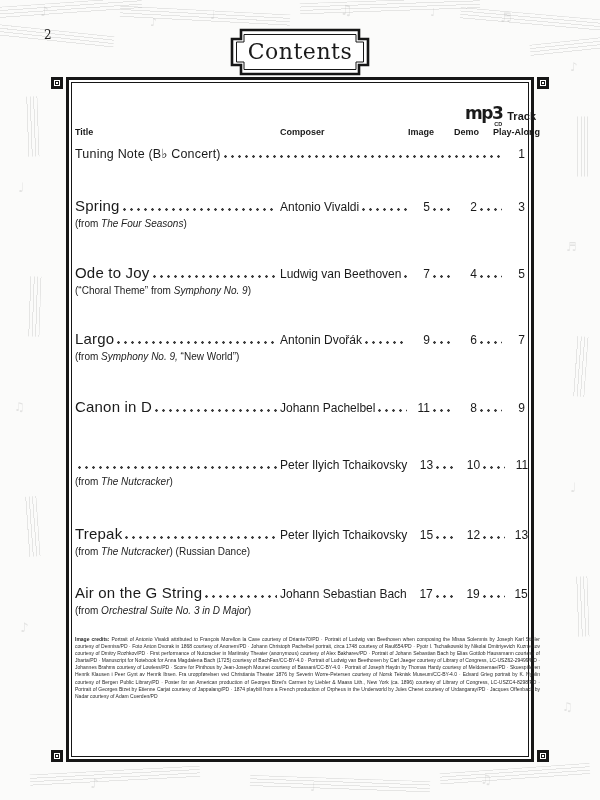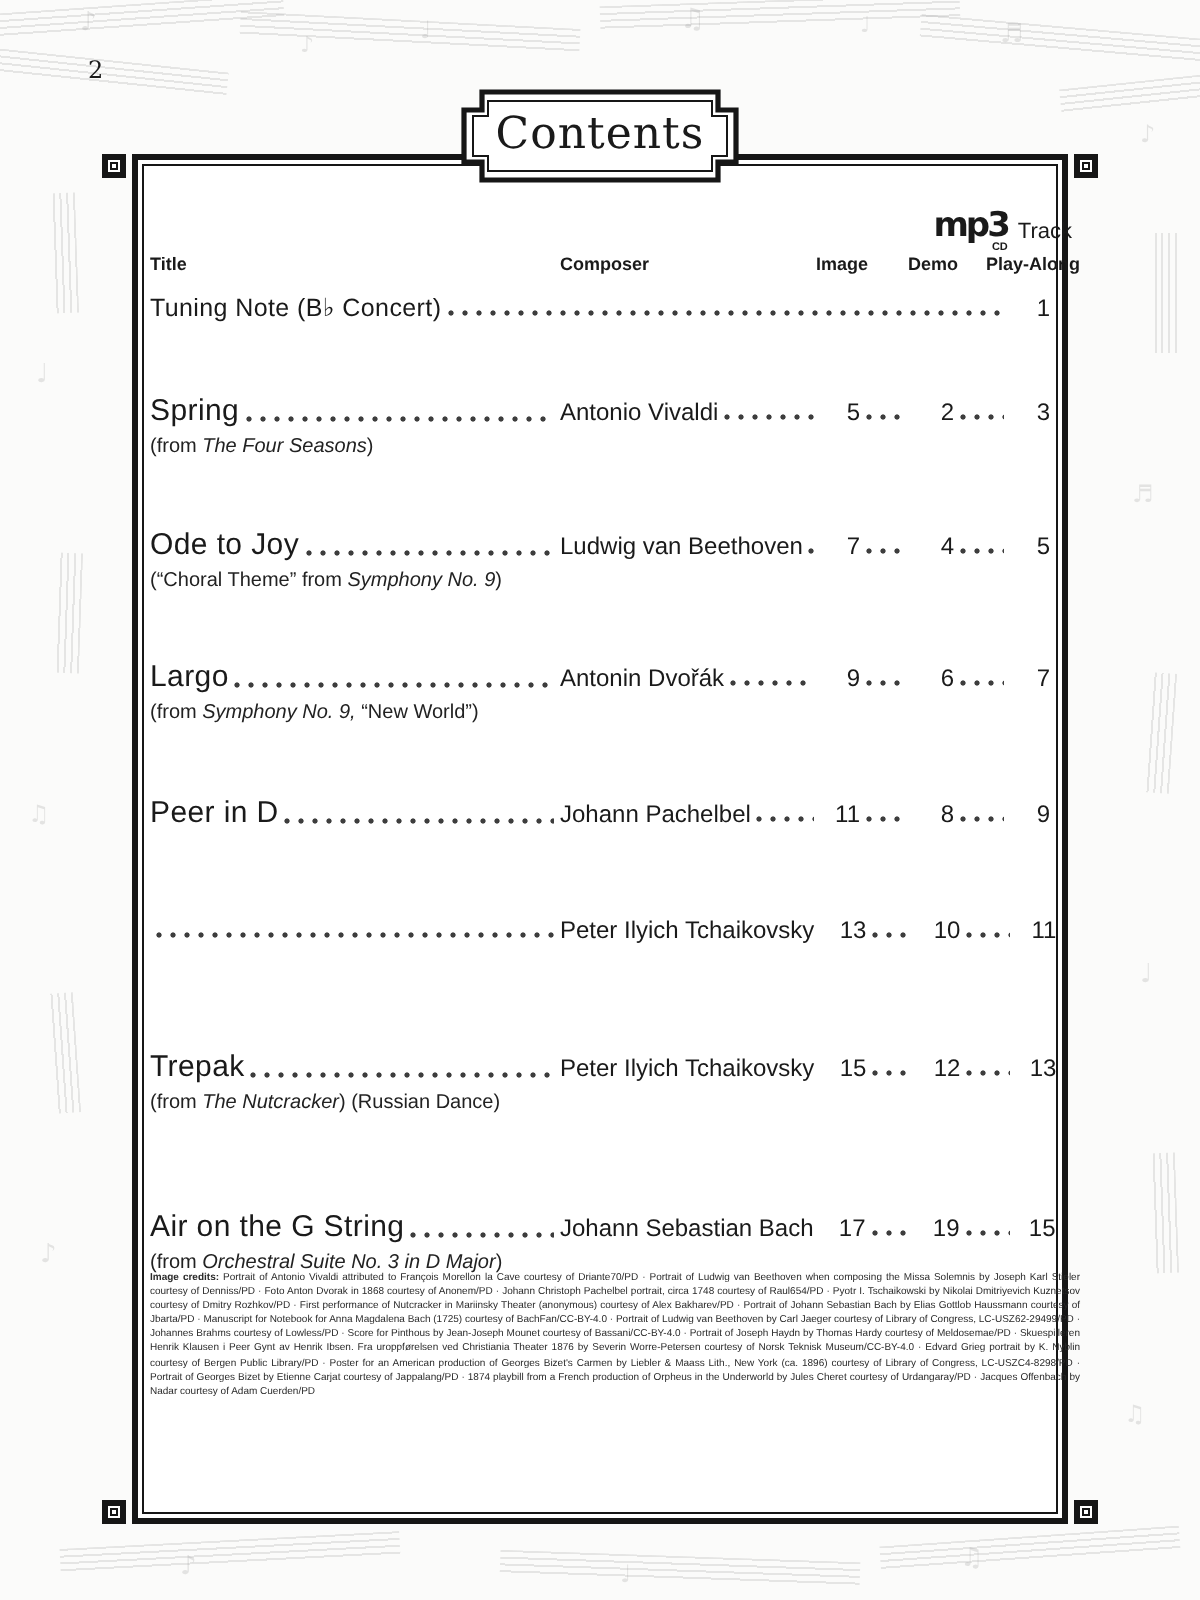--- a/index.html
+++ b/index.html
@@ -15,39 +15,39 @@
   
   .frame{position:absolute;left:66px;top:77px;width:468px;height:685px;
          border:3px solid #161616;background:#fff;z-index:1;box-sizing:border-box;}
   .frame-inner{position:absolute;inset:2px;border:1px solid #161616;}
   .corner{position:absolute;width:6px;height:6px;border:3px solid #161616;background:#fff;z-index:2;}
   .corner:after{content:'';position:absolute;inset:1px;border:1px solid #161616;}
   .corner.tl{left:-18px;top:-3px}.corner.tr{right:-18px;top:-3px}
   .corner.bl{left:-18px;bottom:-3px}.corner.br{right:-18px;bottom:-3px}
 
   
-  .plaque{position:absolute;left:50%;top:44px;transform:translateX(-50%);
+  .plaque{position:absolute;left:50%;top:28px;transform:translateX(-50%);
           width:140px;height:48px;z-index:3;}
   .plaque svg{position:absolute;inset:0;}
   .ptitle{position:absolute;inset:0;display:flex;align-items:center;justify-content:center;
           font-family:"DejaVu Serif",serif;font-size:22px;letter-spacing:.5px;padding-bottom:1px;}
 
   
   .pagenum{position:absolute;left:44px;top:28px;font-family:"DejaVu Serif",serif;
            font-size:12px;z-index:2;}
 
   
   .content{position:absolute;left:75px;top:0;width:465px;height:764px;z-index:4;}
 
   .track-head{position:absolute;top:105px;right:4px;display:flex;align-items:flex-end;}
   .mp3wrap{position:relative;display:inline-block;margin-right:5px;}
   .mp3{font-family:"DejaVu Sans",sans-serif;font-weight:bold;font-size:17px;
        letter-spacing:-1.5px;line-height:1;}
   .cd{position:absolute;right:0px;bottom:-4px;font-size:5.5px;font-weight:bold;letter-spacing:0;}
-  .track{font-size:11px;font-weight:normal;line-height:1.2;}
+  .track{font-size:11px;font-weight:bold;line-height:1.2;}
 
   .cols{position:absolute;top:127px;left:0;width:465px;height:12px;
         font-size:9px;font-weight:bold;}
   .cols span{position:absolute;white-space:nowrap;}
   .col-title{left:0}.col-composer{left:205px}
   .col-page{right:106px}.col-demo{right:61px}.col-play{right:0}
 
   
   .entry{position:absolute;left:0;width:465px;}
   .row{display:flex;align-items:baseline;padding-right:15px;}
@@ -194,21 +194,21 @@
             <span class="ld f1"></span>
             <span class="num">6</span>
             <span class="ld f2"></span>
             <span class="num">7</span>
           </span>
         </div>
         <div class="sub"><span>(from </span><i>Symphony No. 9,</i><span> “New World”)</span></div>
       </div>
       <div class="entry" style="top: 398px;">
         <div class="row">
-          <span class="etitle">Peer in D</span>
+          <span class="etitle">Canon in D</span>
           <span class="ld grow"></span>
           <span class="rsec">
             <span class="composer">Johann Pachelbel</span>
             <span class="ld grow"></span>
             <span class="num">11</span>
             <span class="ld f1"></span>
             <span class="num">8</span>
             <span class="ld f2"></span>
             <span class="num">9</span>
           </span>
@@ -220,38 +220,39 @@
           <span class="rsec">
             <span class="composer">Peter Ilyich Tchaikovsky</span>
             <span class="ld grow"></span>
             <span class="num">13</span>
             <span class="ld f1"></span>
             <span class="num">10</span>
             <span class="ld f2"></span>
             <span class="num">11</span>
           </span>
         </div>
+        <div class="sub"><span>(from </span><i>The Nutcracker</i><span>)</span></div>
       </div>
       <div class="entry" style="top: 525px;">
         <div class="row">
           <span class="etitle">Trepak</span>
           <span class="ld grow"></span>
           <span class="rsec">
             <span class="composer">Peter Ilyich Tchaikovsky</span>
             <span class="ld grow"></span>
             <span class="num">15</span>
             <span class="ld f1"></span>
             <span class="num">12</span>
             <span class="ld f2"></span>
             <span class="num">13</span>
           </span>
         </div>
         <div class="sub"><span>(from </span><i>The Nutcracker</i><span>) (Russian Dance)</span></div>
       </div>
-      <div class="entry" style="top: 605px;">
+      <div class="entry" style="top: 584px;">
         <div class="row">
           <span class="etitle">Air on the G String</span>
           <span class="ld grow"></span>
           <span class="rsec">
             <span class="composer">Johann Sebastian Bach</span>
             <span class="ld grow"></span>
             <span class="num">17</span>
             <span class="ld f1"></span>
             <span class="num">19</span>
             <span class="ld f2"></span>

